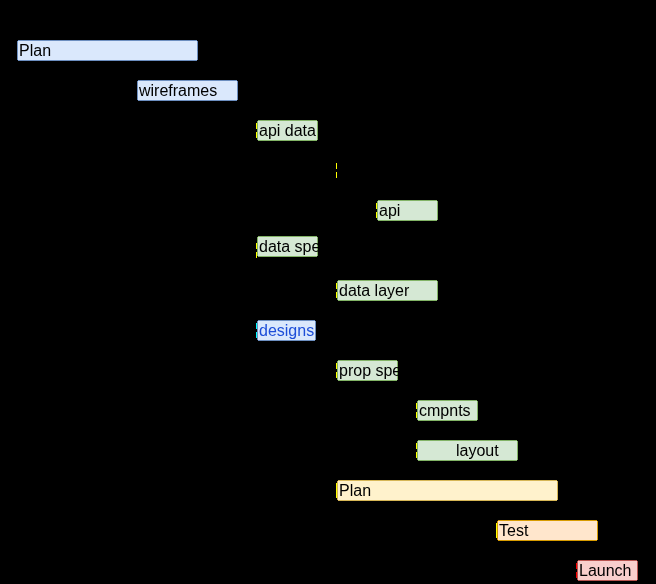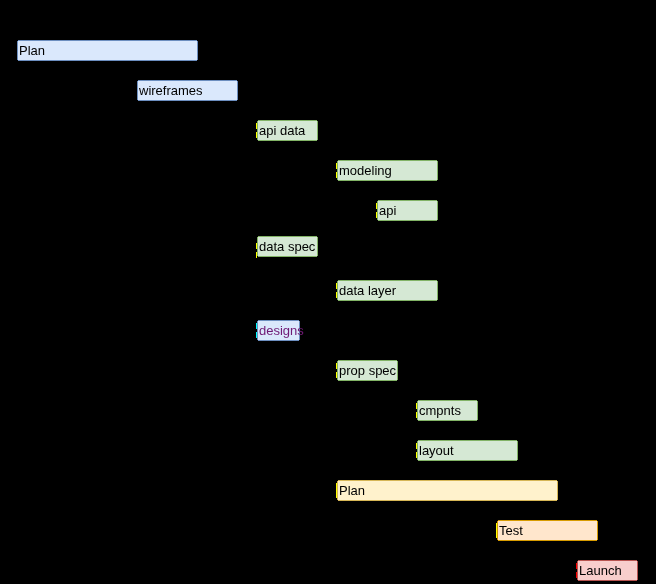--- a/index.html
+++ b/index.html
@@ -2,21 +2,21 @@
 <html><head>
 <meta charset="utf-8">
 <title>Project Gantt Chart</title>
 <style>
   html,body{margin:0;padding:0;}
   body{width:656px;height:584px;background:#000000;overflow:hidden;
        font-family:"Liberation Sans","DejaVu Sans",sans-serif;}
   #gantt{position:relative;width:656px;height:584px;overflow:hidden;background:#000000;}
   .task-bar{position:absolute;box-sizing:border-box;
             border-style:solid;border-width:1px;
-            font-size:13px;line-height:19px;color:#000000;
+            font-size:16px;line-height:19px;color:#000000;
             white-space:nowrap;text-align:left;}
   .task-label{display:block;padding-left:1px;transform:translateZ(0);}
   .corner-notch{position:absolute;width:1px;height:1px;background:#000000;}
   .corner-notch.tl{left:-1px;top:-1px;}
   .corner-notch.tr{right:-1px;top:-1px;}
   .corner-notch.bl{left:-1px;bottom:-1px;}
   .corner-notch.br{right:-1px;bottom:-1px;}
   .connector{position:absolute;width:1px;height:15px;}
   .connector .dash-top{position:absolute;left:0;top:0;width:1px;height:6px;}
   .connector .dash-bottom{position:absolute;left:0;top:9px;width:1px;height:6px;}
@@ -50,27 +50,20 @@
     <span class="task-label">api data</span>
     <span class="corner-notch tl" style="background: rgb(0, 0, 0);"></span>
     <span class="corner-notch tr" style="background: rgb(0, 0, 0);"></span>
     <span class="corner-notch bl" style="background: rgb(0, 0, 0);"></span>
     <span class="corner-notch br" style="background: rgb(0, 0, 0);"></span>
   </div>
   <div class="connector" style="left: 336px; top: 163px;">
     <span class="dash-top" style="background: rgb(255, 255, 0);"></span>
     <span class="dash-bottom" style="background: rgb(255, 255, 0);"></span>
   </div>
-  <div class="task-bar" style="left: 337px; top: 160px; width: 101px; height: 21px; background: rgb(213, 232, 212); border-color: rgb(130, 179, 102); color: rgb(0, 0, 0);">
-    <span class="task-label">modeling</span>
-    <span class="corner-notch tl" style="background: rgb(0, 0, 0);"></span>
-    <span class="corner-notch tr" style="background: rgb(0, 0, 0);"></span>
-    <span class="corner-notch bl" style="background: rgb(0, 0, 0);"></span>
-    <span class="corner-notch br" style="background: rgb(0, 0, 0);"></span>
-  </div>
   <div class="connector" style="left: 376px; top: 203px;">
     <span class="dash-top" style="background: rgb(255, 255, 0);"></span>
     <span class="dash-bottom" style="background: rgb(255, 255, 0);"></span>
   </div>
   <div class="task-bar" style="left: 377px; top: 200px; width: 61px; height: 21px; background: rgb(213, 232, 212); border-color: rgb(130, 179, 102); color: rgb(0, 0, 0);">
     <span class="task-label">api</span>
     <span class="corner-notch tl" style="background: rgb(0, 0, 0);"></span>
     <span class="corner-notch tr" style="background: rgb(0, 0, 0);"></span>
     <span class="corner-notch bl" style="background: rgb(0, 0, 0);"></span>
     <span class="corner-notch br" style="background: rgb(0, 0, 0);"></span>
@@ -94,21 +87,21 @@
     <span class="task-label">data layer</span>
     <span class="corner-notch tl" style="background: rgb(0, 0, 0);"></span>
     <span class="corner-notch tr" style="background: rgb(0, 0, 0);"></span>
     <span class="corner-notch bl" style="background: rgb(0, 0, 0);"></span>
     <span class="corner-notch br" style="background: rgb(0, 0, 0);"></span>
   </div>
   <div class="connector" style="left: 256px; top: 323px;">
     <span class="dash-top" style="background: rgb(0, 255, 255);"></span>
     <span class="dash-bottom" style="background: rgb(0, 255, 255);"></span>
   </div>
-  <div class="task-bar" style="left: 257px; top: 320px; width: 43px; height: 21px; background: rgb(218, 232, 252); border-color: rgb(108, 142, 191); color: #701a75;">
+  <div class="task-bar" style="left: 257px; top: 320px; width: 59px; height: 21px; background: rgb(218, 232, 252); border-color: rgb(108, 142, 191); color: #1d4ed8;">
     <span class="task-label">designs</span>
     <span class="corner-notch tl" style="background: rgb(0, 0, 0);"></span>
     <span class="corner-notch tr" style="background: rgb(0, 0, 0);"></span>
     <span class="corner-notch bl" style="background: rgb(0, 0, 0);"></span>
     <span class="corner-notch br" style="background: rgb(0, 0, 0);"></span>
   </div>
   <div class="connector" style="left: 336px; top: 363px;">
     <span class="dash-top" style="background: rgb(255, 255, 0);"></span>
     <span class="dash-bottom" style="background: rgb(255, 255, 0);"></span>
   </div>
@@ -127,21 +120,21 @@
     <span class="task-label">cmpnts</span>
     <span class="corner-notch tl" style="background: rgb(0, 0, 0);"></span>
     <span class="corner-notch tr" style="background: rgb(0, 0, 0);"></span>
     <span class="corner-notch bl" style="background: rgb(0, 0, 0);"></span>
     <span class="corner-notch br" style="background: rgb(0, 0, 0);"></span>
   </div>
   <div class="connector" style="left: 416px; top: 443px;">
     <span class="dash-top" style="background: rgb(255, 255, 0);"></span>
     <span class="dash-bottom" style="background: rgb(255, 255, 0);"></span>
   </div>
-  <div class="task-bar" style="left: 417px; top: 440px; width: 101px; height: 21px; background: rgb(213, 232, 212); border-color: rgb(130, 179, 102); color: rgb(0, 0, 0);">
+  <div class="task-bar" style="left: 417px; top: 440px; width: 101px; height: 21px; background: rgb(213, 232, 212); border-color: rgb(130, 179, 102); color: rgb(0, 0, 0); padding-left: 37px;">
     <span class="task-label">layout</span>
     <span class="corner-notch tl" style="background: rgb(0, 0, 0);"></span>
     <span class="corner-notch tr" style="background: rgb(0, 0, 0);"></span>
     <span class="corner-notch bl" style="background: rgb(0, 0, 0);"></span>
     <span class="corner-notch br" style="background: rgb(0, 0, 0);"></span>
   </div>
   <div class="connector solid-line" style="left: 336px; top: 483px;">
     <span class="dash-top" style="background: rgb(255, 255, 0);"></span>
 
   </div>

